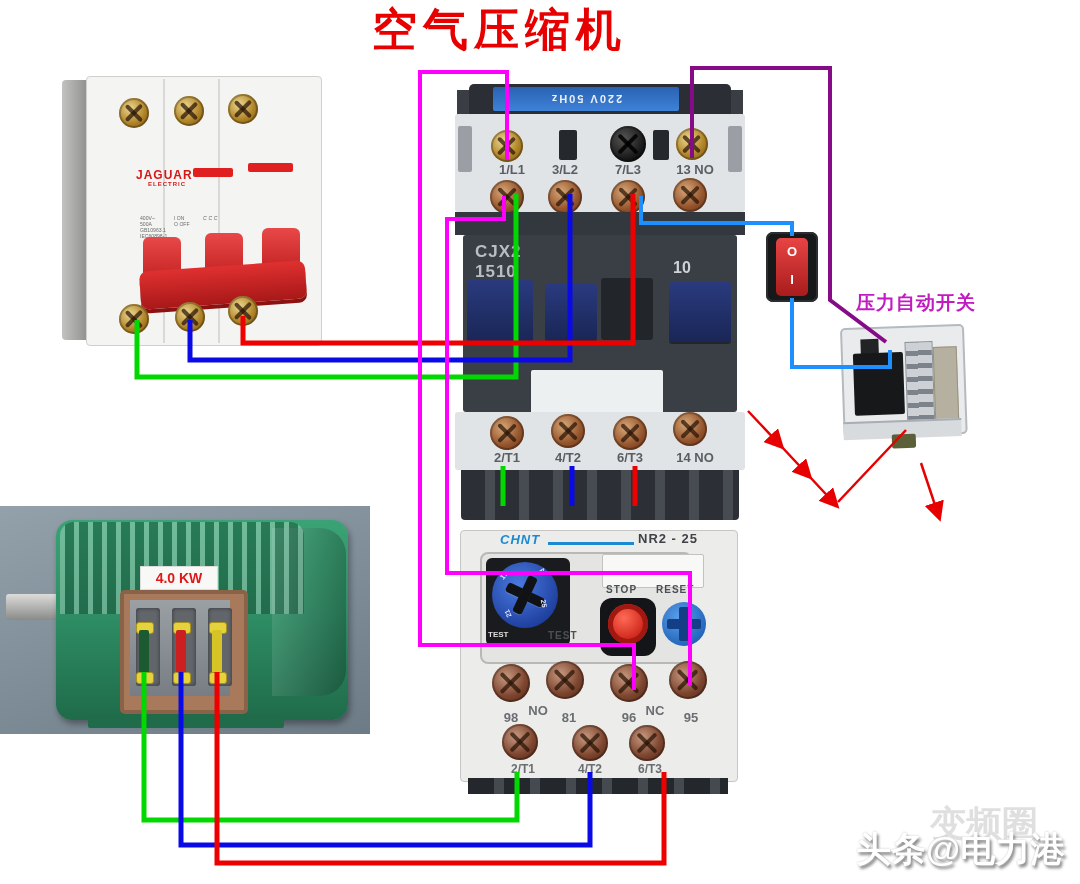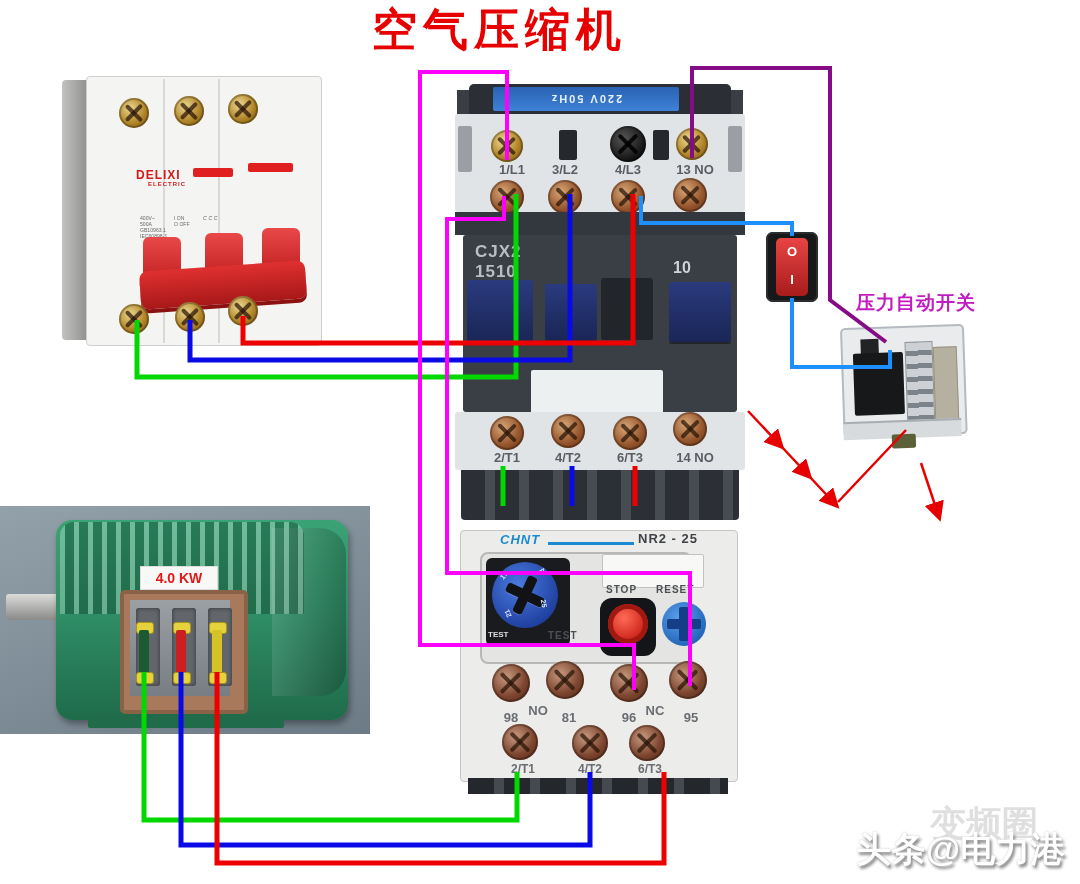--- a/index.html
+++ b/index.html
@@ -146,21 +146,21 @@
 
   <div class="abs breaker">
     <div class="abs bk-side"></div>
     <div class="abs bk-body">
       <div class="abs bk-sep" style="left:76px;"></div>
       <div class="abs bk-sep" style="left:131px;"></div>
     </div>
     <i class="screw" style="left:57px;top:22px;width:30px;height:30px;"></i>
     <i class="screw" style="left:112px;top:20px;width:30px;height:30px;"></i>
     <i class="screw" style="left:166px;top:18px;width:30px;height:30px;"></i>
-    <div class="abs bk-brand" style="left:74px;top:92px;">DELIXI</div>
+    <div class="abs bk-brand" style="left:74px;top:92px;">JAGUAR</div>
     <div class="abs bk-brand-sub" style="left:86px;top:105px;">ELECTRIC</div>
     <div class="abs bk-stripe" style="left:131px;top:92px;width:40px;"></div>
     <div class="abs bk-stripe" style="left:186px;top:87px;width:45px;"></div>
     <div class="abs bk-tiny" style="left:78px;top:140px;">
       <div>400V~</div>
       <div>500A</div>
       <div>GB10963.1</div>
       <div>IEC60898-1</div>
     </div>
     <div class="abs bk-tiny" style="left:112px;top:140px;">
@@ -185,21 +185,21 @@
     <div class="abs ct-block" style="left:0;top:30px;width:290px;height:98px;"></div>
     <div class="abs ct-tab" style="left:3px;top:42px;width:14px;height:46px;"></div>
     <div class="abs ct-tab" style="left:273px;top:42px;width:14px;height:46px;"></div>
     <div class="abs ct-dksq" style="left:104px;top:46px;width:18px;height:30px;"></div>
     <div class="abs ct-dksq" style="left:198px;top:46px;width:16px;height:30px;"></div>
     <i class="screw" style="left:36px;top:46px;width:32px;height:32px;"></i>
     <i class="screw blackhead" style="left:155px;top:42px;width:36px;height:36px;"></i>
     <i class="screw" style="left:221px;top:44px;width:32px;height:32px;"></i>
     <div class="abs ct-lbl" style="left:57px;top:78px;">1/L1</div>
     <div class="abs ct-lbl" style="left:110px;top:78px;">3/L2</div>
-    <div class="abs ct-lbl" style="left:173px;top:78px;">4/L3</div>
+    <div class="abs ct-lbl" style="left:173px;top:78px;">7/L3</div>
     <div class="abs ct-lbl" style="left:240px;top:78px;">13 NO</div>
     <i class="screw bronze" style="left:35px;top:96px;width:34px;height:34px;"></i>
     <i class="screw bronze" style="left:93px;top:96px;width:34px;height:34px;"></i>
     <i class="screw bronze" style="left:156px;top:96px;width:34px;height:34px;"></i>
     <i class="screw bronze" style="left:218px;top:94px;width:34px;height:34px;"></i>
     <div class="abs ct-band"></div>
     <div class="abs ct-body"></div>
     <div class="abs ct-model" style="left:20px;top:158px;">
       <div>CJX2</div>
       <div>1510</div>

